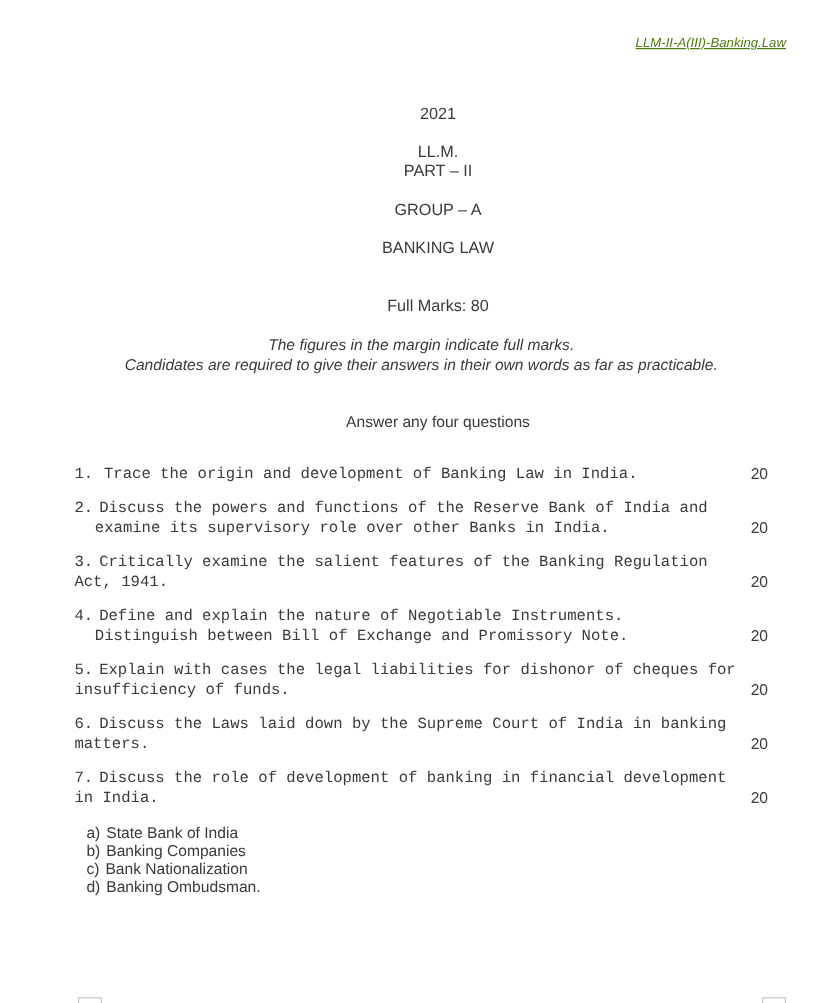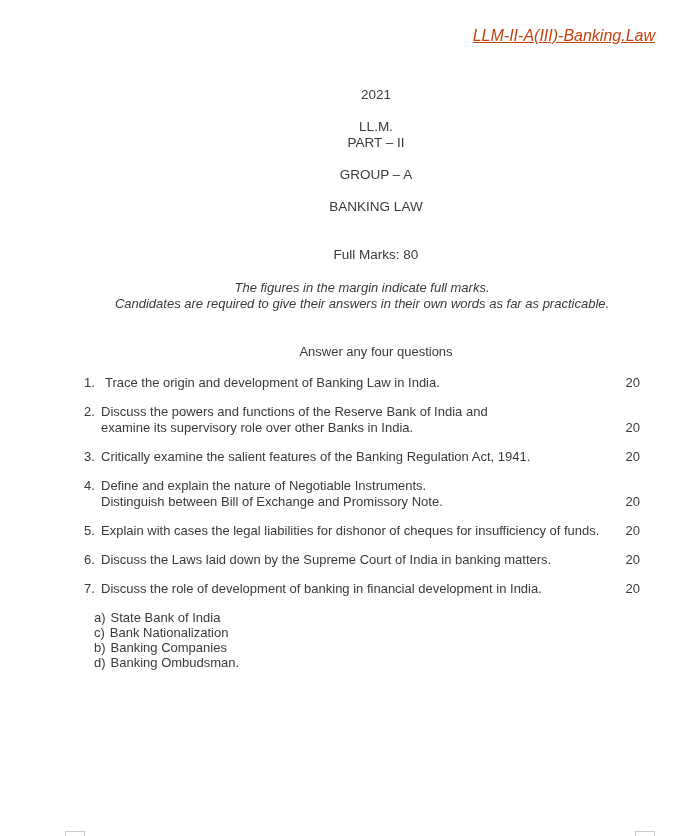--- a/index.html
+++ b/index.html
@@ -16,56 +16,57 @@
     overflow: hidden;
     font-size: 13px;
     line-height: 16px;
   }
   .doc-code {
     padding-top: 28px;
     padding-right: 23px;
     text-align: right;
     font-style: italic;
     text-decoration: underline;
-    font-size: 16px;
-    color: #c2410c;
+    font-size: 11px;
+    color: #4d7c0f;
   }
   .content {
-    padding-left: 84px;
+    padding-left: 62px;
     padding-right: 38px;
   }
   .center-shift {
     text-align: center;
     transform: translateX(14px);
   }
   .title-block { margin-top: 43px; font-size: 13.5px; }
   .t-year { margin-bottom: 16px; }
   .t-group-lines { margin-bottom: 16px; text-align: center; }
   .t-single { margin-bottom: 16px; }
   .t-fullmarks { margin-bottom: 17px; margin-top: 32px; }
   .instructions { text-align: center; margin-bottom: 32px; font-style: italic; }
   .section-heading { margin-bottom: 15px; }
   .questions { }
   .question {
     display: flex;
     align-items: flex-end;
     margin-bottom: 13px;
   }
-  .q-body { flex: 1; }
+  .q-body { flex: 1; font-family: Liberation Mono, monospace; }
   .q-num {
     display: inline-block;
     min-width: 12px;
     margin-right: 5px;
   }
   .q-num.wide { margin-right: 9px; }
   .q-cont { padding-left: 17px; }
   .q-marks {
     white-space: pre;
     padding-left: 12px;
     text-align: left;
+    margin-top: 12px;
   }
   .subquestions { margin-left: 10px; }
   .subq { line-height: 15px; }
   .sq-label { display: inline-block; margin-right: 5px; }
   .corner-mark {
     position: absolute;
     width: 20px;
     height: 12px;
     bottom: -7px;
     border: 1px solid #c9c9c9;
@@ -154,22 +155,22 @@
           <div class="q-line"><span class="q-num">7.</span><span>Discuss the role of development of banking in financial development in India.</span></div>
         </div>
         <div class="q-marks">20</div>
       </div>
 
 
     </div>
 
     <div class="subquestions">
       <div class="subq"><span class="sq-label">a)</span><span>State Bank of India</span></div>
+      <div class="subq"><span class="sq-label">b)</span><span>Banking Companies</span></div>
       <div class="subq"><span class="sq-label">c)</span><span>Bank Nationalization</span></div>
-      <div class="subq"><span class="sq-label">b)</span><span>Banking Companies</span></div>
       <div class="subq"><span class="sq-label">d)</span><span>Banking Ombudsman.</span></div>
     </div>
 
   </div>
 
   <div class="corner-mark left-mark"></div>
   <div class="corner-mark right-mark"></div>
 
 </div>
 

